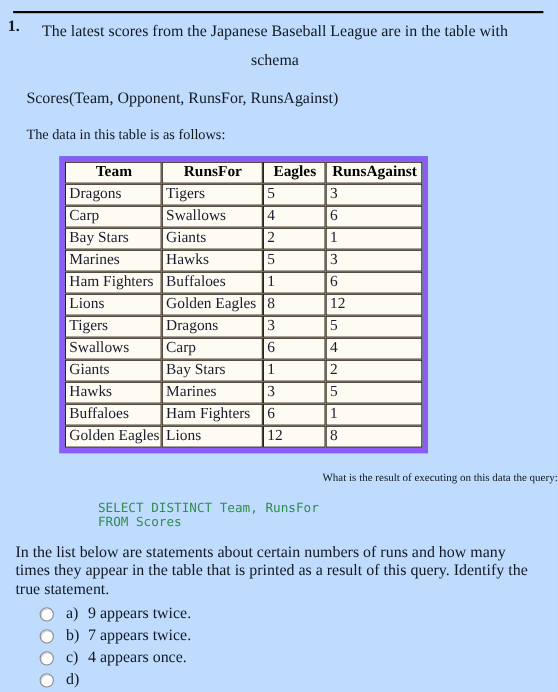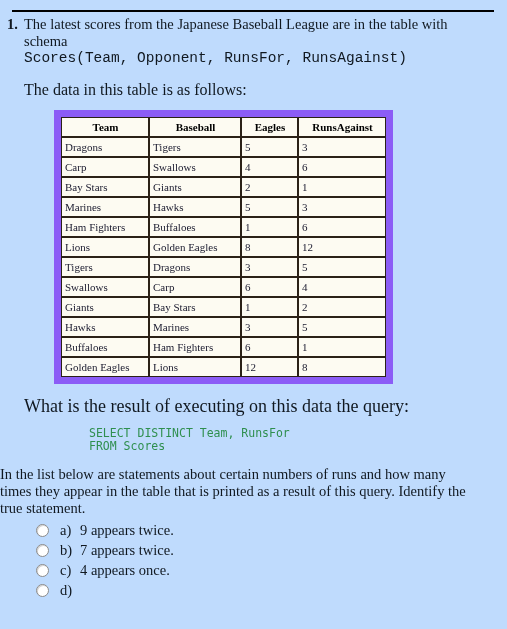--- a/index.html
+++ b/index.html
@@ -42,43 +42,44 @@
   .q-number {
     position: absolute;
     left: 7px;
     top: 0;
     font-weight: bold;
     font-size: 14.5px;
     line-height: 17px;
   }
   .q-stem {
     font-size: 14.5px;
-    line-height: 17px;
+    line-height: 26px;
     max-width: 452px;
+    text-align: center;
   }
   .schema-line {
     font-size: 14.5px;
     line-height: 17px;
-    font-family: Liberation Mono, monospace;
+    margin-top: 14px;
   }
   .data-intro {
-    font-size: 16px;
+    font-size: 13px;
     line-height: 17px;
     margin-top: 14px;
   }
   .table-wrap {
     margin-top: 12px;
     padding-left: 54px;
   }
   table.scores {
     border-collapse: separate;
     border-spacing: 0;
-    border: 7px solid #8b5cf6;
+    border: 5px solid #8b5cf6;
     background: #14b8a6;
-    font-size: 11px;
+    font-size: 14px;
     width: 331px;
     table-layout: fixed;
   }
   table.scores th,
   table.scores td {
     border: 1px solid #2b2117;
     background: #fdfbf2;
     height: 18px;
     line-height: 18px;
     padding: 0 2px 0 3px;
@@ -94,38 +95,40 @@
   }
   table.scores td {
     text-align: left;
   }
   col.c-team    { width: 88px; }
   col.c-opp     { width: 92px; }
   col.c-rf      { width: 57px; }
   col.c-ra      { width: 88px; }
 
   .query-intro {
-    font-size: 18px;
+    font-size: 10px;
     line-height: 17px;
     margin-top: 14px;
     padding-left: 24px;
+    text-align: right;
   }
   .sql {
     margin-top: 12px;
     padding-left: 89px;
     font-family: "DejaVu Sans Mono", monospace;
     font-size: 11.5px;
     line-height: 13px;
     color: #2f8f4f;
     white-space: pre;
   }
   .list-intro {
     font-size: 14.5px;
     line-height: 17px;
     margin-top: 13px;
+    padding-left: 14px;
     padding-right: 10px;
     max-width: 470px;
   }
   .options {
     margin-top: 3px;
     padding-left: 36px;
   }
   .option {
     display: flex;
     align-items: center;
@@ -171,21 +174,21 @@
       <table class="scores">
         <colgroup>
           <col class="c-team">
           <col class="c-opp">
           <col class="c-rf">
           <col class="c-ra">
         </colgroup>
         <thead>
           <tr>
             <th>Team</th>
-            <th>Baseball</th>
+            <th>RunsFor</th>
             <th>Eagles</th>
             <th>RunsAgainst</th>
           </tr>
         </thead>
         <tbody>
           <tr>
             <td>Dragons</td>
             <td>Tigers</td>
             <td>5</td>
             <td>3</td>

